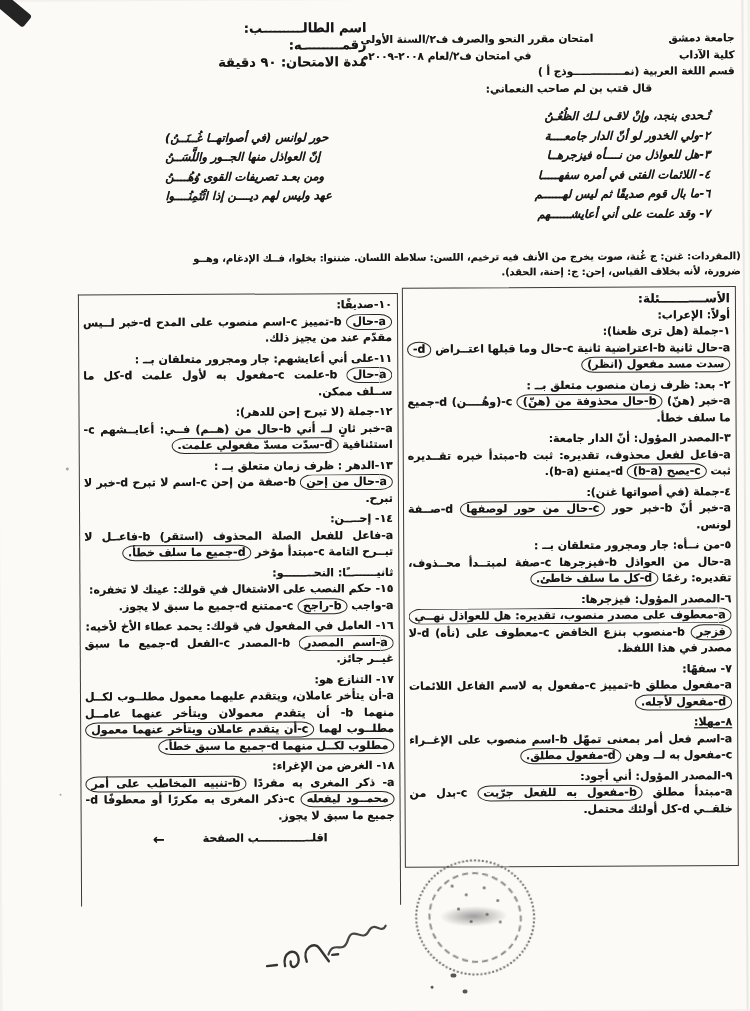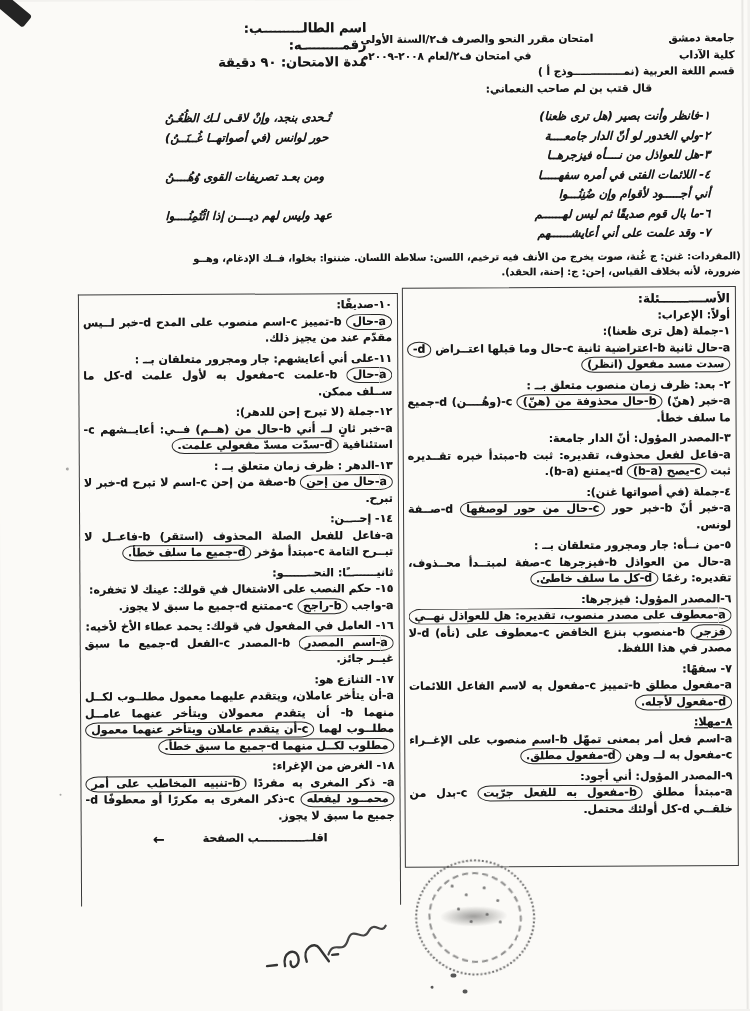--- a/index.html
+++ b/index.html
@@ -101,36 +101,35 @@
     <div class="hrow">
       <span>كلية الآداب</span>
       <span>في امتحان ف٢/لعام ٢٠٠٨-٢٠٠٩م</span>
     </div>
     <div class="hline">قسم اللغة العربية (نمــــــــــــــوذج أ )</div>
     <div class="hline attr">قال قتب بن لم صاحب النعماني:</div>
   </div>
 
   <div class="poem">
     <div class="verse">
-      <span class="hemi">١-فانظر وأنت بصير (هل ترى ظعنا)</span>
       <span class="hemi">تُـحدى بنجد، وإنْ لاقـى لـك الظُعُـنُ</span>
     </div>
     <div class="verse">
       <span class="hemi">٢-ولي الخدور لو أنّ الدار جامعــــة</span>
       <span class="hemi">حور لوانس (في أصواتهــا غُــنَــنُ)</span>
     </div>
     <div class="verse">
       <span class="hemi">٣-هل للعواذل من نــــأه فيزجرهــا</span>
+      <span class="hemi">إنّ العواذل منها الجــور واللَّسَــنُ</span>
     </div>
     <div class="verse">
       <span class="hemi">٤- اللائمات الفتى في أمره سفهـــــا</span>
       <span class="hemi">ومن بعـد تصريفات القوى وُهُــــنُ</span>
     </div>
     <div class="verse">
-      <span class="hemi">أني أجـــــود لأقوام وإن ضُنِنُـــوا</span>
     </div>
     <div class="verse">
       <span class="hemi">٦-ما بال قوم صديقًا ثم ليس لهــــــم</span>
       <span class="hemi">عهد وليس لهم ديــــن إذا ائْتُمِنُــــوا</span>
     </div>
     <div class="verse">
       <span class="hemi">٧- وقد علمت على أني أعايشــــــهم</span>
     </div>
   </div>
 

